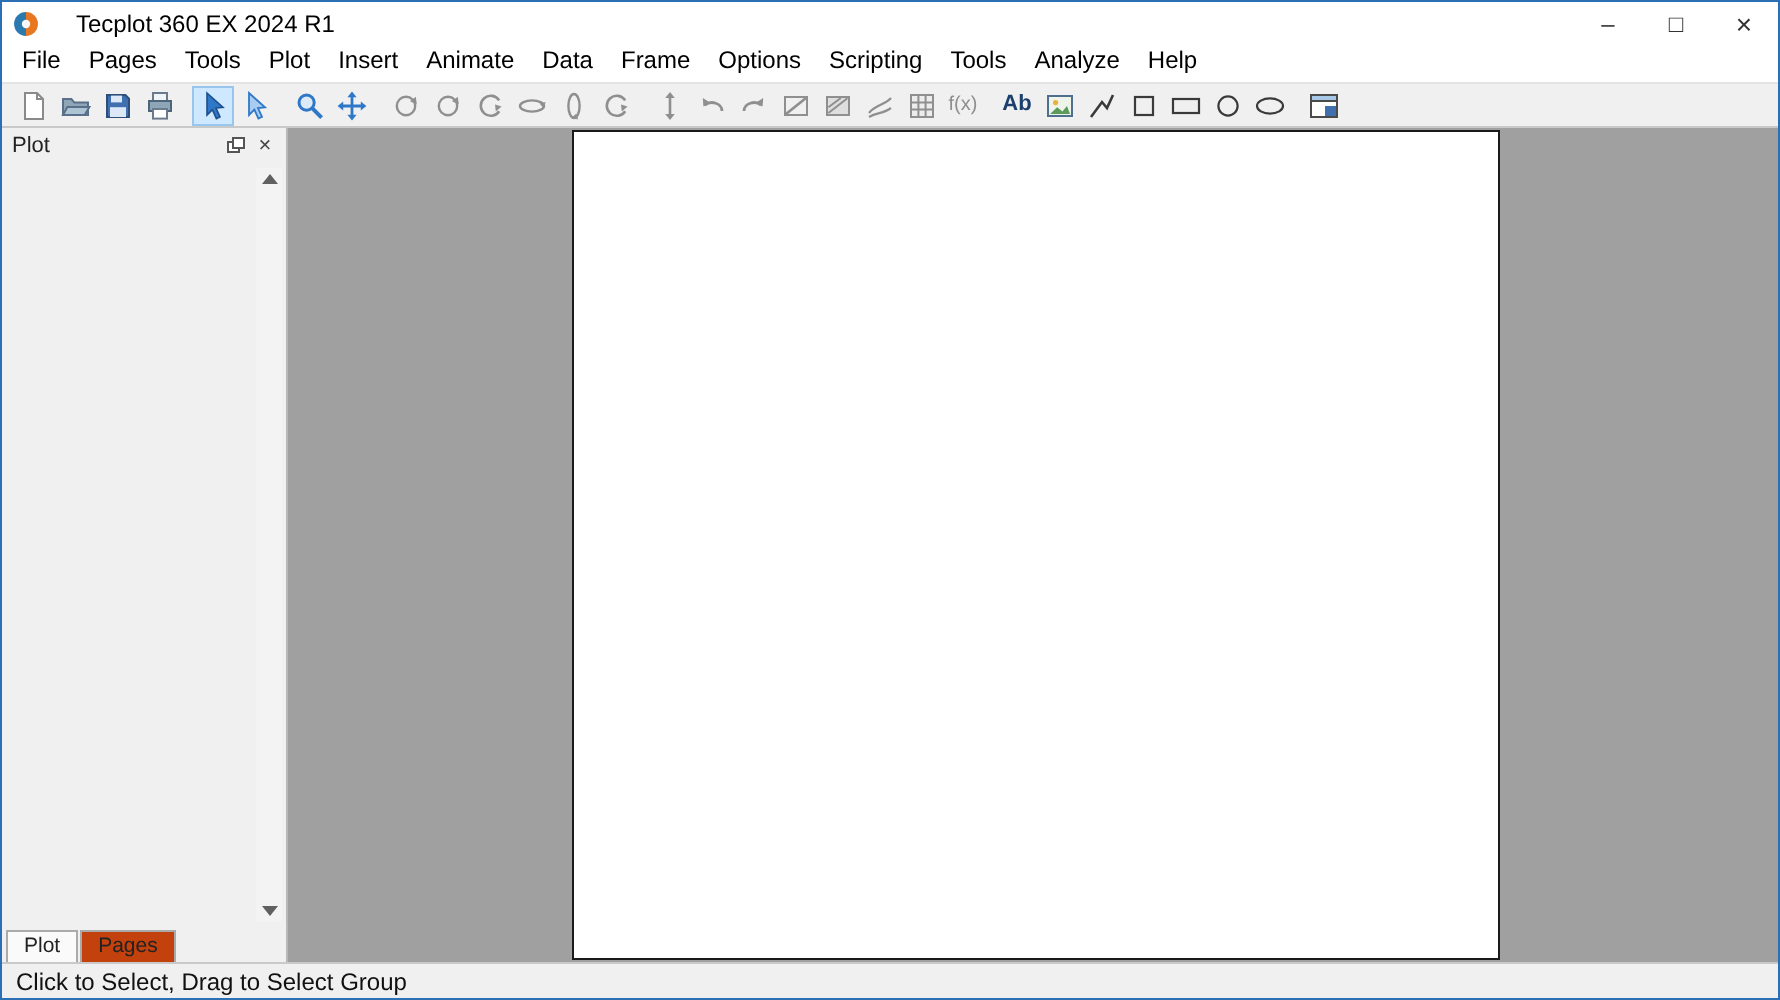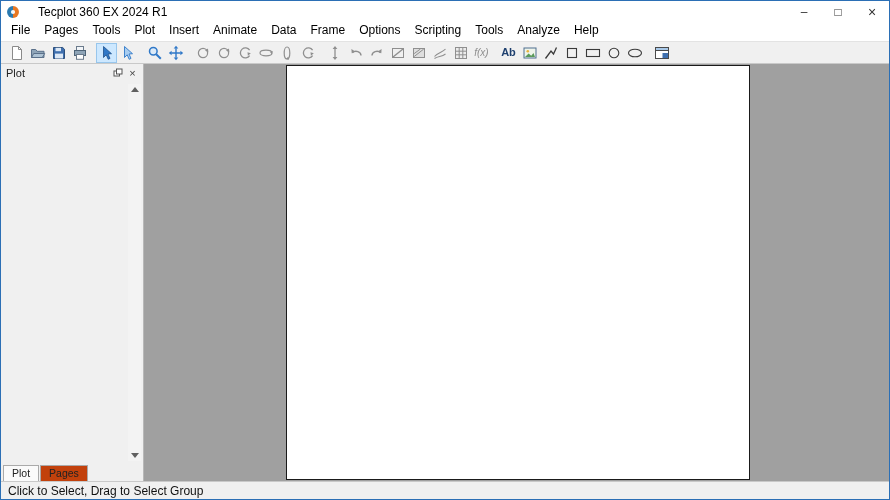--- a/index.html
+++ b/index.html
@@ -17,21 +17,21 @@
 
   .menubar{height:19px;display:flex;align-items:flex-start;background:#fff;font-size:12px;padding-left:3px;flex:0 0 auto}
   .menu-item{padding:1px 7px 2px;color:#000;white-space:nowrap}
 
   .toolbar{height:23px;background:var(--chrome,#f0f0f0);border-top:1px solid #e3e3e3;border-bottom:1px solid #c9c9c9;display:flex;align-items:center;padding-left:5px;flex:0 0 auto}
   .tool-button{width:21px;height:20px;display:flex;align-items:center;justify-content:center;border:1px solid transparent;flex:0 0 auto}
   .tool-button svg{width:16px;height:16px;display:block}
   .tool-button.selected{background:var(--selbg,#cde8ff);border-color:var(--selbd,#98c6ec)}
   .tb-sep{width:6px;height:100%;flex:0 0 auto}
   .txt-ab{font-size:11px;font-weight:bold;color:#1d3f6e;line-height:1}
-  .txt-fx{font-size:10px;font-style:italic;color:#8f8f8f;line-height:1}
+  .txt-fx{font-size:10px;color:#8f8f8f;line-height:1}
 
   .main{flex:1 1 auto;display:flex;min-height:0}
   .sidebar{width:143px;background:#f0f0f0;border-right:1px solid #b8b8b8;display:flex;flex-direction:column;flex:0 0 auto}
   .sidebar-header{height:17px;display:flex;align-items:center;padding:0 3px 0 5px;font-size:11px;color:#222;flex:0 0 auto}
   .sidebar-header .spacer{flex:1}
   .hdr-btn{width:15px;height:14px;display:flex;align-items:center;justify-content:center;color:#444;font-size:11px}
   .hdr-btn svg{width:10px;height:10px;display:block}
   .sidebar-body{flex:1 1 auto;position:relative;padding:5px 20px 5px 4px;min-height:0}
   .dropdown{height:17px;background:#ececec;border:1px solid #c2c2c2;color:#a6a6a6;font-size:11px;display:flex;align-items:center;justify-content:space-between;padding:0 5px;width:117px}
   .dd-arrow{width:0;height:0;border-left:3.5px solid transparent;border-right:3.5px solid transparent;border-top:4px solid #9a9a9a}

